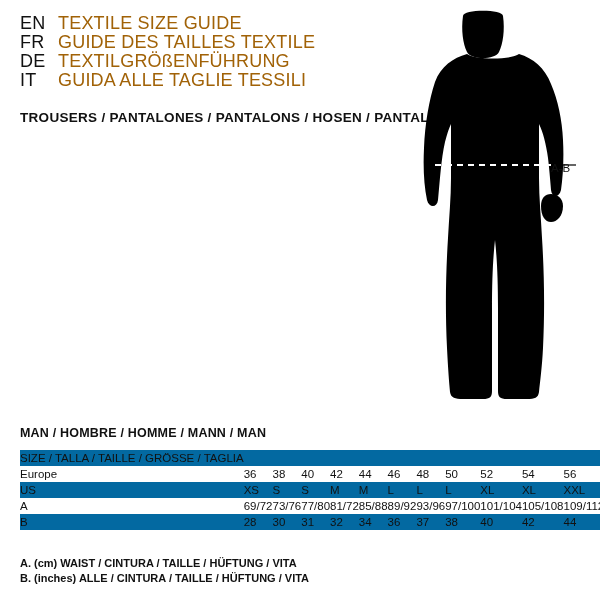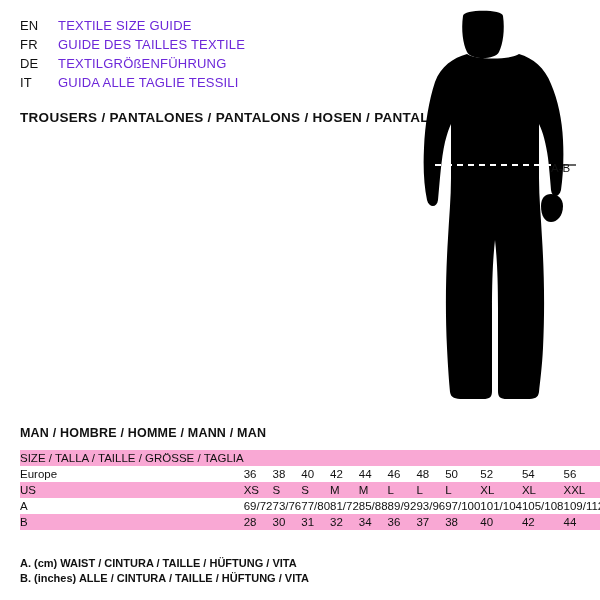--- a/index.html
+++ b/index.html
@@ -23,32 +23,32 @@
 
   
   .lang-block {
     position: absolute;
     left: 20px;
     top: 14px;
     width: 330px;
   }
   .lang-row {
     display: flex;
-    align-items: flex-end;
+    align-items: center;
     height: 19px;
-    font-size: 13px;
+    font-size: 18px;
     letter-spacing: 0.2px;
   }
   .lang-code {
     width: 38px;
     flex: none;
     color: #111;
   }
   .lang-text {
-    color: #6d28d9;
+    color: #a16207;
     white-space: nowrap;
   }
 
   
   .cat-title {
     position: absolute;
     left: 20px;
     top: 110px;
     font-size: 13.5px;
     font-weight: bold;
@@ -97,21 +97,21 @@
     border-collapse: collapse;
     width: 563px;
     font-size: 11.5px;
   }
   table.sizes td {
     padding: 2px 0 2px 0;
     white-space: nowrap;
     color: #111;
   }
   table.sizes tr.shaded td {
-    background: #f9a8d4;
+    background: #0369a1;
     margin-top: 7px;
   }
   td.label-col {
     width: 92px;
     padding-left: 2px;
   }
   td.val {
     width: 47px;
     text-align: left;
   }

